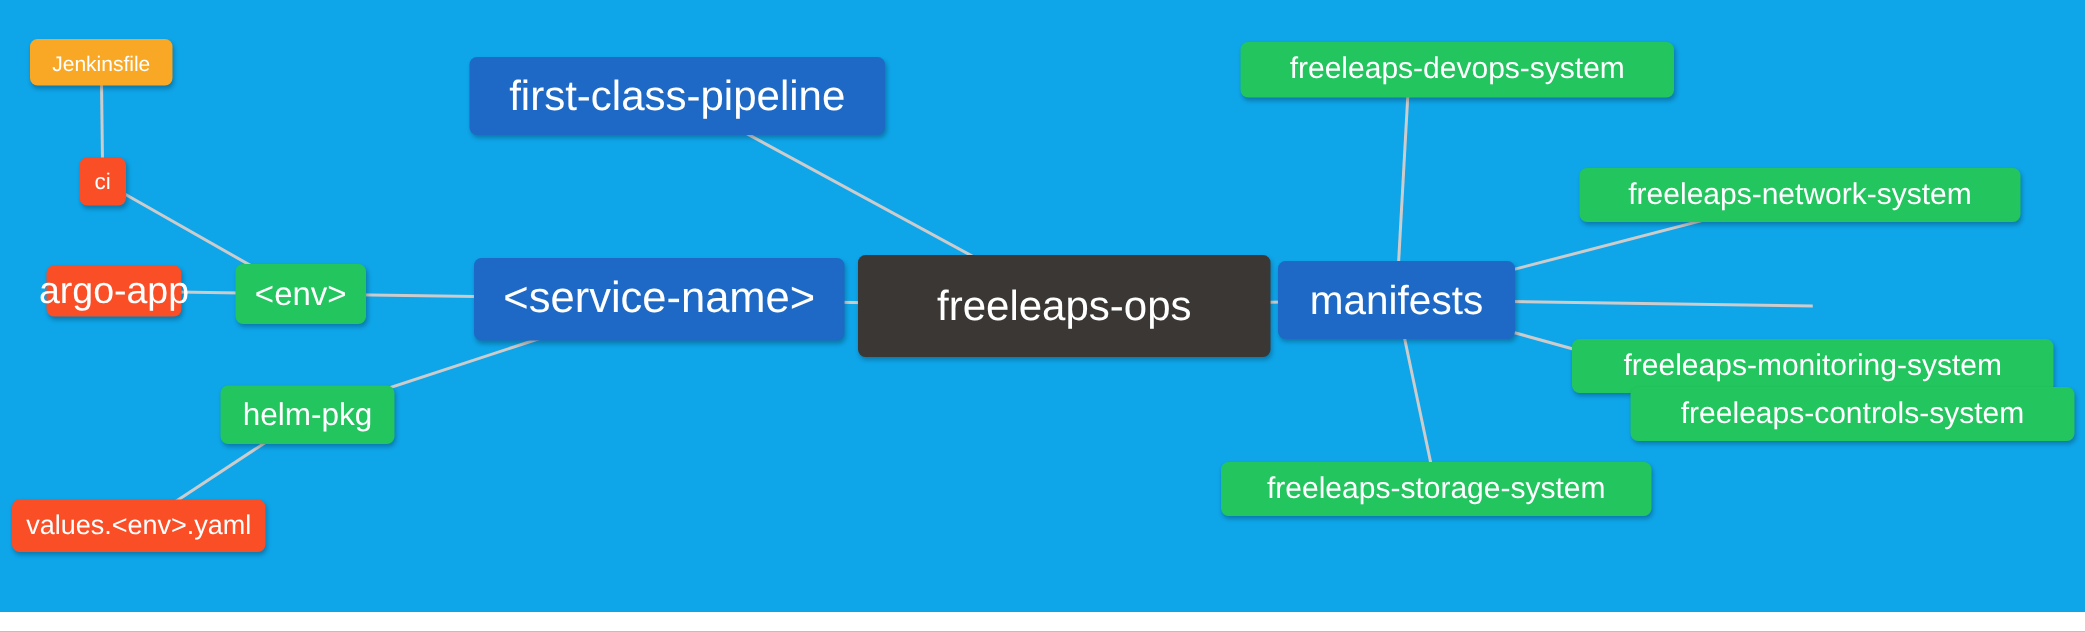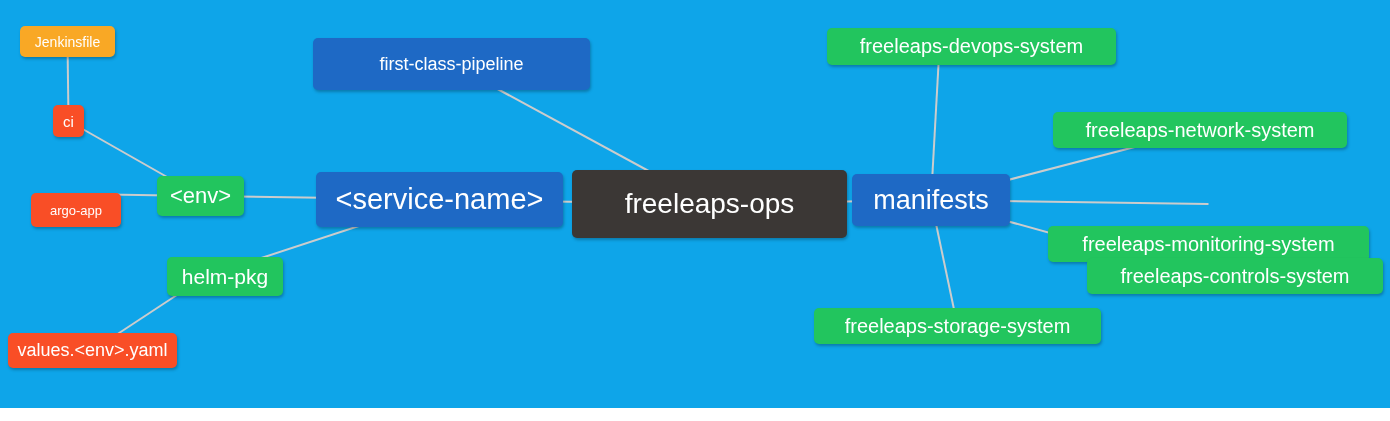--- a/index.html
+++ b/index.html
@@ -54,27 +54,27 @@
       <line x1="709.5" y1="204" x2="931" y2="200" stroke="#cccccc" stroke-width="2"></line>
       <line x1="931" y1="200" x2="939.5" y2="46.5" stroke="#cccccc" stroke-width="2"></line>
       <line x1="931" y1="200" x2="1200" y2="130" stroke="#cccccc" stroke-width="2"></line>
       <line x1="931" y1="200" x2="1208.5" y2="204" stroke="#cccccc" stroke-width="2"></line>
       <line x1="931" y1="200" x2="1205" y2="276" stroke="#cccccc" stroke-width="2"></line>
       <line x1="931" y1="200" x2="957.5" y2="326" stroke="#cccccc" stroke-width="2"></line>
     </svg>
   <div id="nodes">
       <div class="node" style="left: 20px; top: 26px; width: 95px; height: 31px; font-size: 14px; background: rgb(249, 168, 37); color: rgb(255, 255, 255);">Jenkinsfile</div>
       <div class="node" style="left: 53px; top: 105px; width: 31px; height: 32px; font-size: 15px; background: rgb(249, 78, 38); color: rgb(255, 255, 255);">ci</div>
-      <div class="node" style="left: 31px; top: 177px; width: 90px; height: 34px; font-size: 13px; background: rgb(249, 78, 38); color: rgb(255, 255, 255); margin-top: 16px;">argo-app</div>
+      <div class="node" style="left: 31px; top: 177px; width: 90px; height: 34px; font-size: 25px; background: rgb(249, 78, 38); color: rgb(255, 255, 255);">argo-app</div>
       <div class="node" style="left: 157px; top: 176px; width: 87px; height: 40px; font-size: 22px; background: rgb(34, 197, 94); color: rgb(255, 255, 255);">&lt;env&gt;</div>
-      <div class="node" style="left: 313px; top: 38px; width: 277px; height: 52px; font-size: 18px; background: rgb(30, 105, 197); color: rgb(255, 255, 255);">first-class-pipeline</div>
+      <div class="node" style="left: 313px; top: 38px; width: 277px; height: 52px; font-size: 28px; background: rgb(30, 105, 197); color: rgb(255, 255, 255);">first-class-pipeline</div>
       <div class="node" style="left: 316px; top: 172px; width: 247px; height: 55px; font-size: 29px; background: rgb(30, 105, 197); color: rgb(255, 255, 255);">&lt;service-name&gt;</div>
       <div class="node" style="left: 572px; top: 170px; width: 275px; height: 68px; font-size: 28px; background: rgb(59, 55, 53); color: rgb(255, 255, 255);">freeleaps-ops</div>
       <div class="node" style="left: 852px; top: 174px; width: 158px; height: 52px; font-size: 27px; background: rgb(30, 105, 197); color: rgb(255, 255, 255); text-align: right;">manifests</div>
-      <div class="node" style="left: 147px; top: 257px; width: 116px; height: 39px; font-size: 21px; background: rgb(34, 197, 94); color: rgb(255, 255, 255); margin-left: 20px;">helm-pkg</div>
+      <div class="node" style="left: 147px; top: 257px; width: 116px; height: 39px; font-size: 21px; background: rgb(34, 197, 94); color: rgb(255, 255, 255);">helm-pkg</div>
       <div class="node" style="left: 8px; top: 333px; width: 169px; height: 35px; font-size: 18px; background: rgb(249, 78, 38); color: rgb(255, 255, 255);">values.&lt;env&gt;.yaml</div>
       <div class="node" style="left: 795px; top: 28px; width: 289px; height: 37px; font-size: 20px; background: rgb(34, 197, 94); color: rgb(255, 255, 255); margin-left: 32px;">freeleaps-devops-system</div>
       <div class="node" style="left: 1053px; top: 112px; width: 294px; height: 36px; font-size: 20px; background: rgb(34, 197, 94); color: rgb(255, 255, 255);">freeleaps-network-system</div>
       <div class="node" style="left: 1048px; top: 186px; width: 321px; height: 36px; font-size: 20px; background: rgb(34, 197, 94); color: rgb(255, 255, 255); margin-top: 40px;">freeleaps-monitoring-system</div>
       <div class="node" style="left: 1087px; top: 258px; width: 296px; height: 36px; font-size: 20px; background: rgb(34, 197, 94); color: rgb(255, 255, 255);">freeleaps-controls-system</div>
       <div class="node" style="left: 814px; top: 308px; width: 287px; height: 36px; font-size: 20px; background: rgb(34, 197, 94); color: rgb(255, 255, 255);">freeleaps-storage-system</div>
     </div>
 </div>
 
 </body></html>

